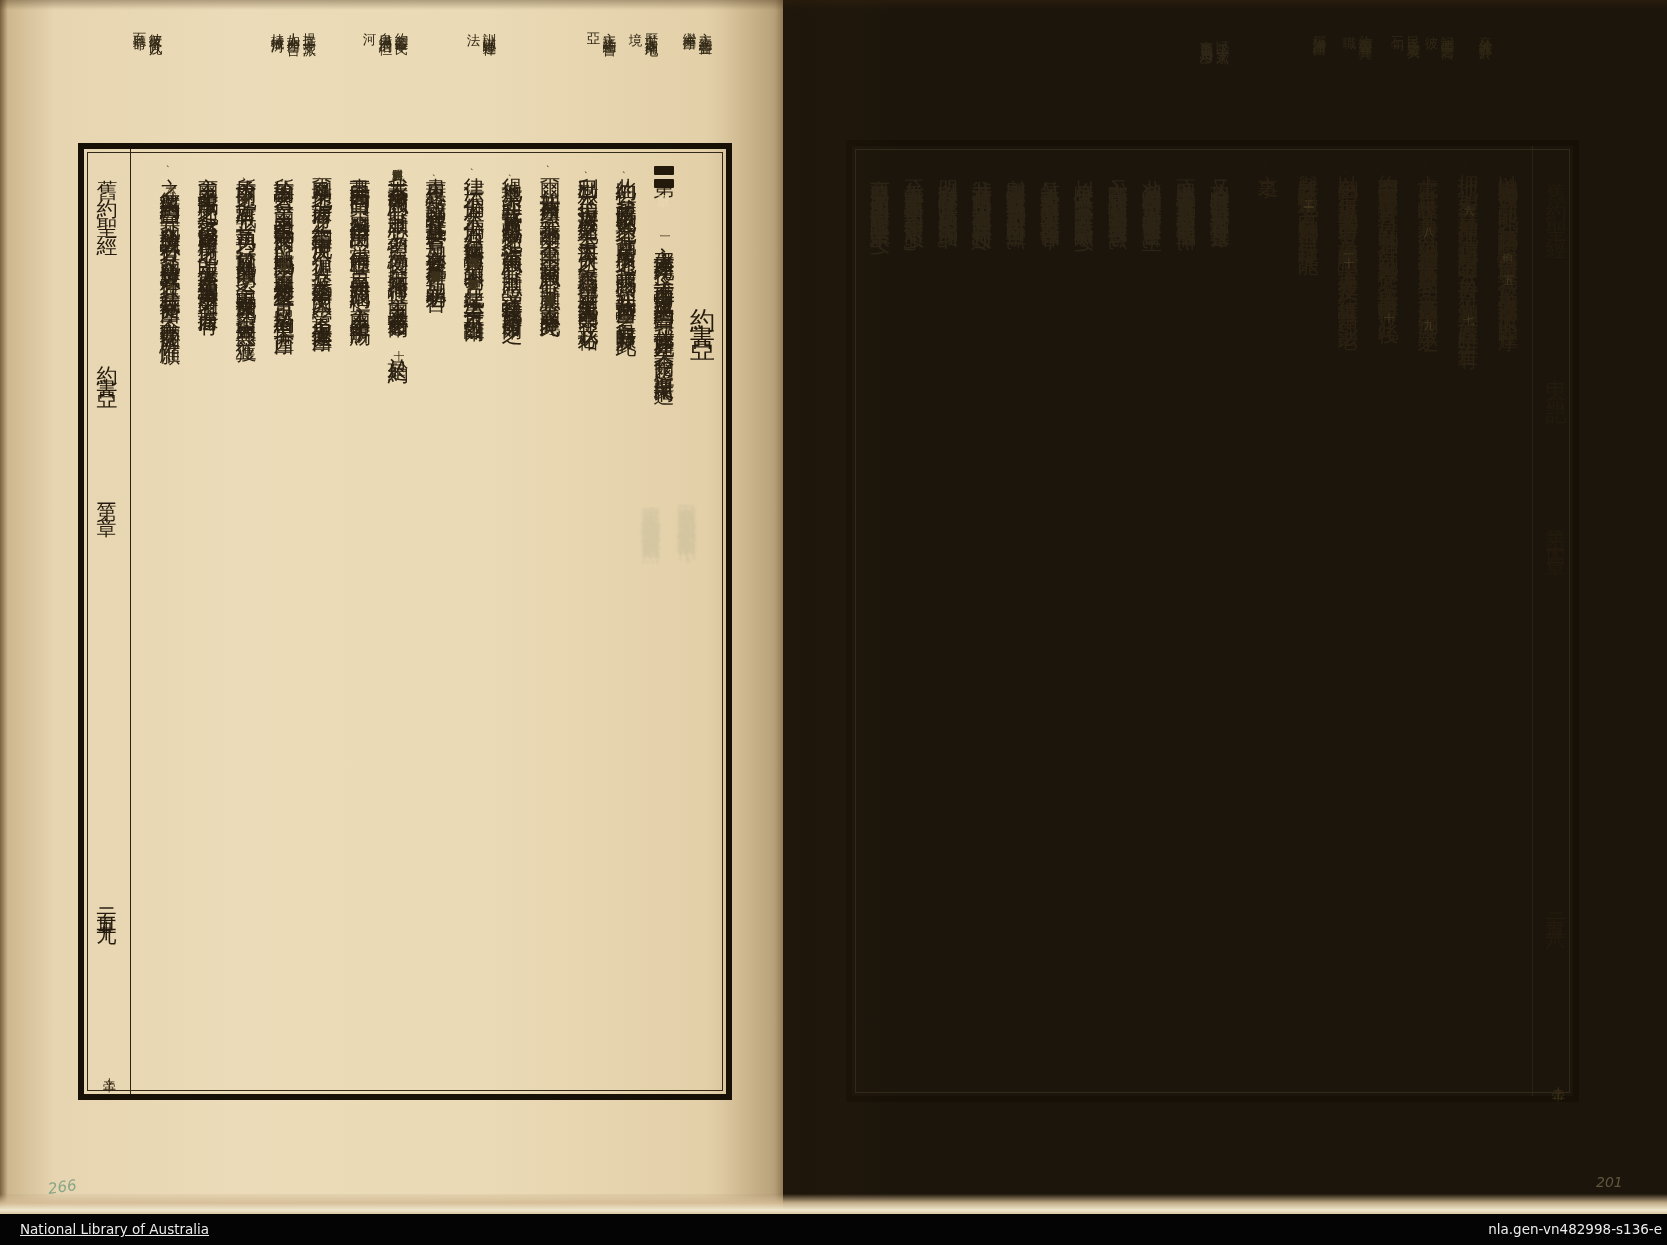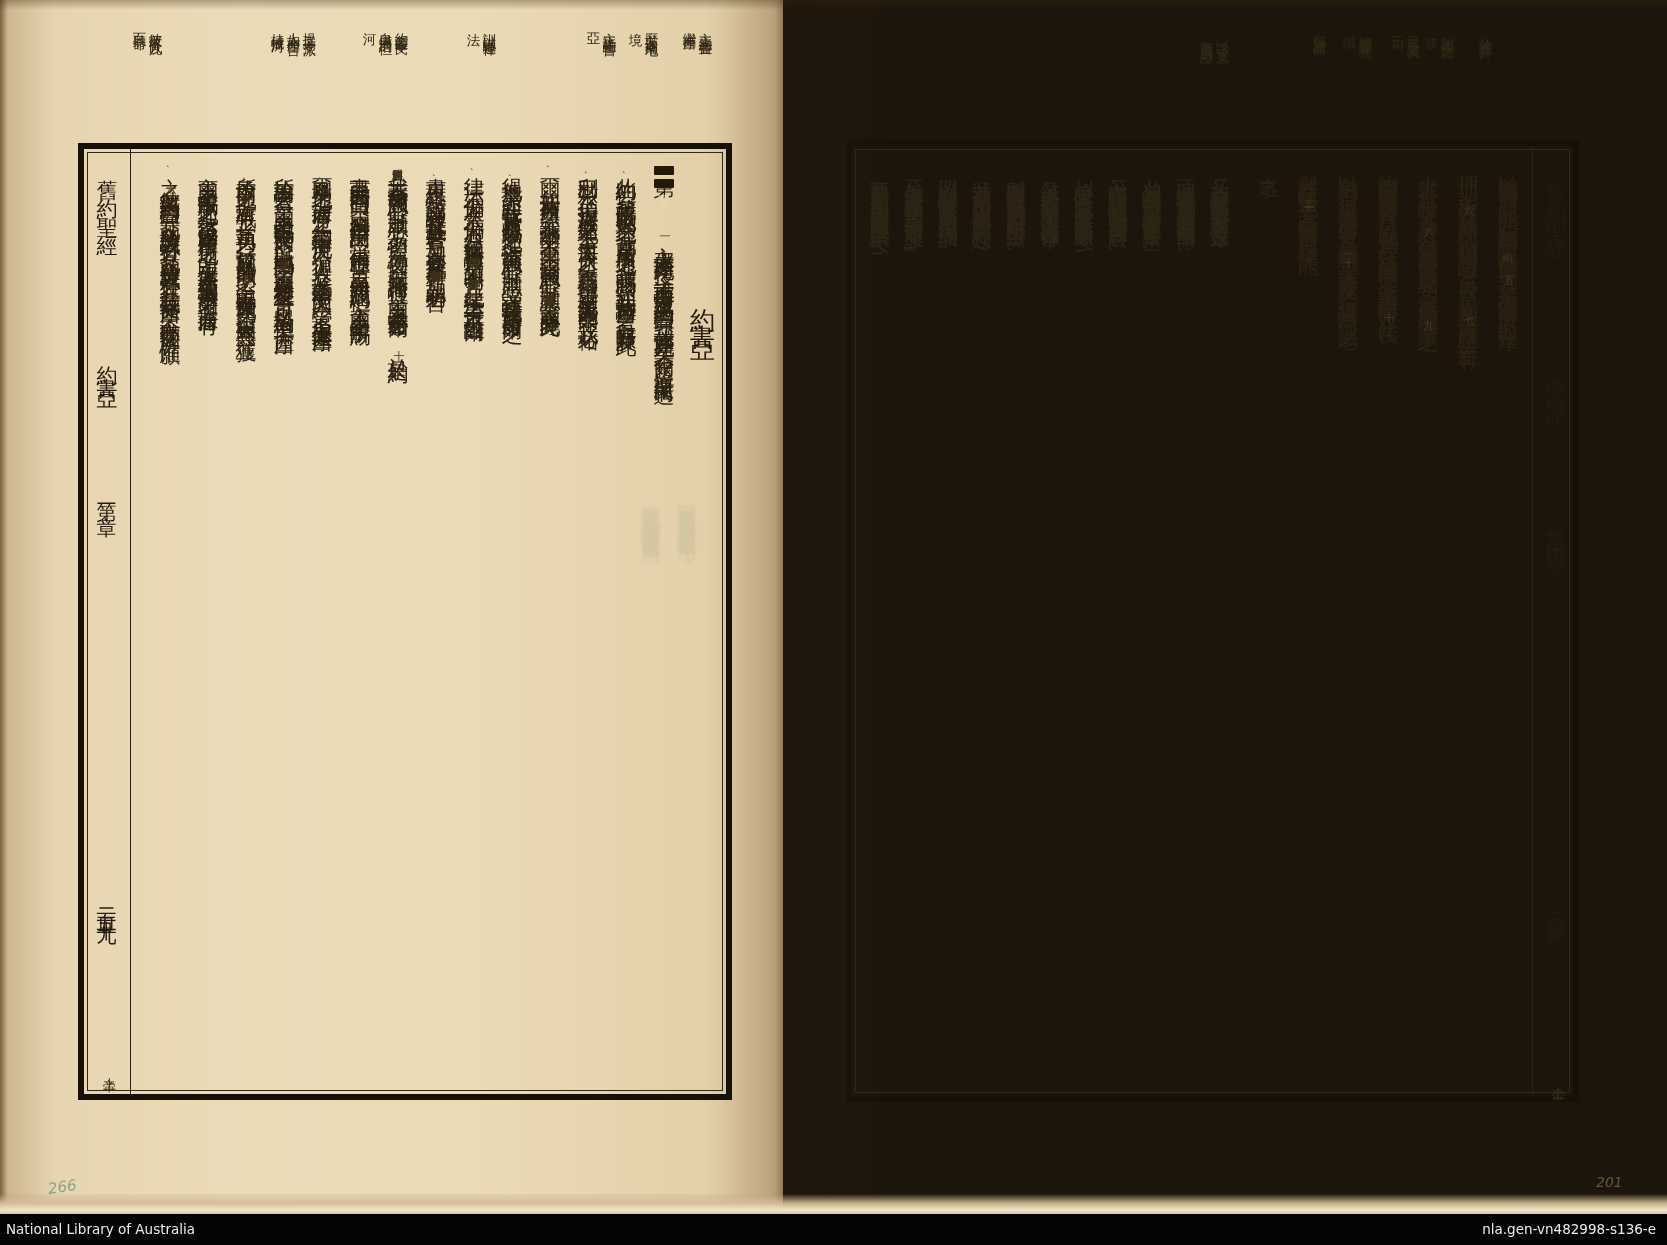--- a/index.html
+++ b/index.html
@@ -41,22 +41,22 @@
   .ghost-left{transform:scaleX(-1);opacity:.12;filter:blur(.8px);}
   .ghost-left .vcol{color:#5e7258;line-height:36px;font-size:20px;}
 
   .agroup{position:absolute;writing-mode:vertical-rl;text-orientation:upright;
           font-size:13.5px;letter-spacing:2.5px;color:#302715;}
   .agroup div{line-height:16px;white-space:nowrap;}
   .agroup.ghosted{transform:scaleX(-1);opacity:.25;filter:blur(.6px);color:#6d5f3e;}
 
   .bar{position:absolute;left:0;top:1214px;width:1667px;height:31px;background:#040404;
        font-family:"DejaVu Sans","Liberation Sans",sans-serif;color:#ececec;font-size:13.5px;}
-  .bar-left{position:absolute;left:6px;top:7px;}
-  .bar-right{position:absolute;right:11px;top:7px;}
+  .bar-left{position:absolute;left:20px;top:7px;text-decoration:underline;}
+  .bar-right{position:absolute;right:5px;top:7px;}
 
   .pencil{position:absolute;font-family:"DejaVu Sans","Liberation Sans",sans-serif;font-style:italic;}
   .pencil-l{left:48px;top:1178px;font-size:15px;color:rgba(104,150,122,.75);transform:rotate(-8deg);}
   .pencil-r{left:1596px;top:1174px;font-size:14px;color:rgba(128,112,84,.7);}
 </style>
 </head>
 <body>
 
 <div class="scan">
 

